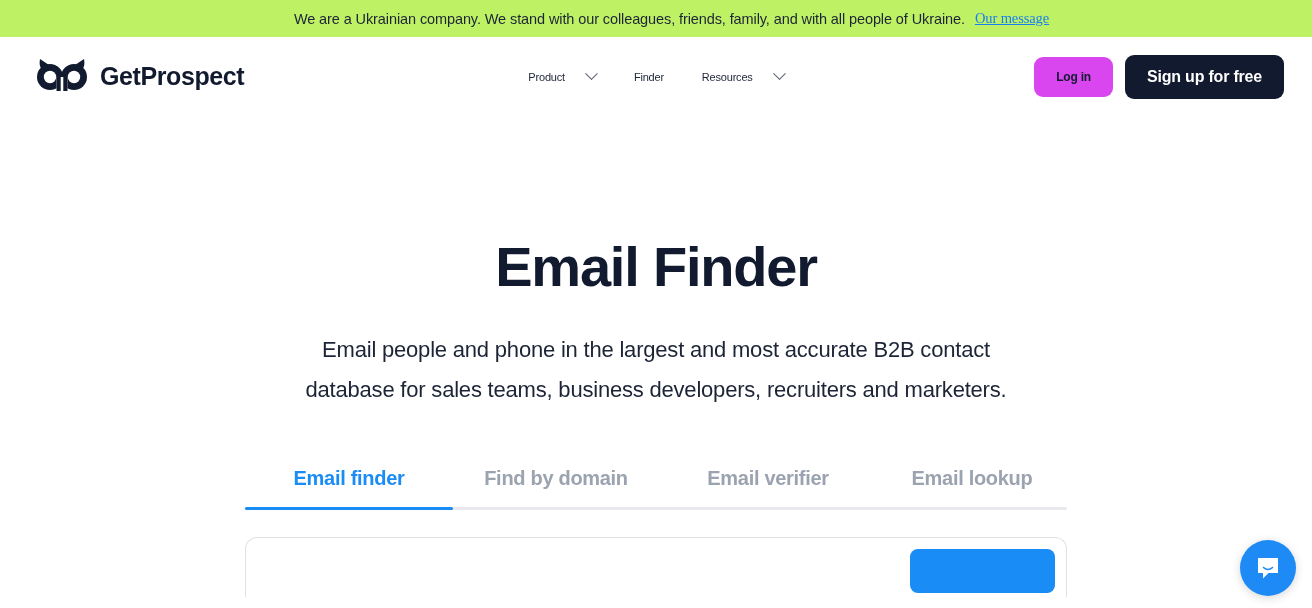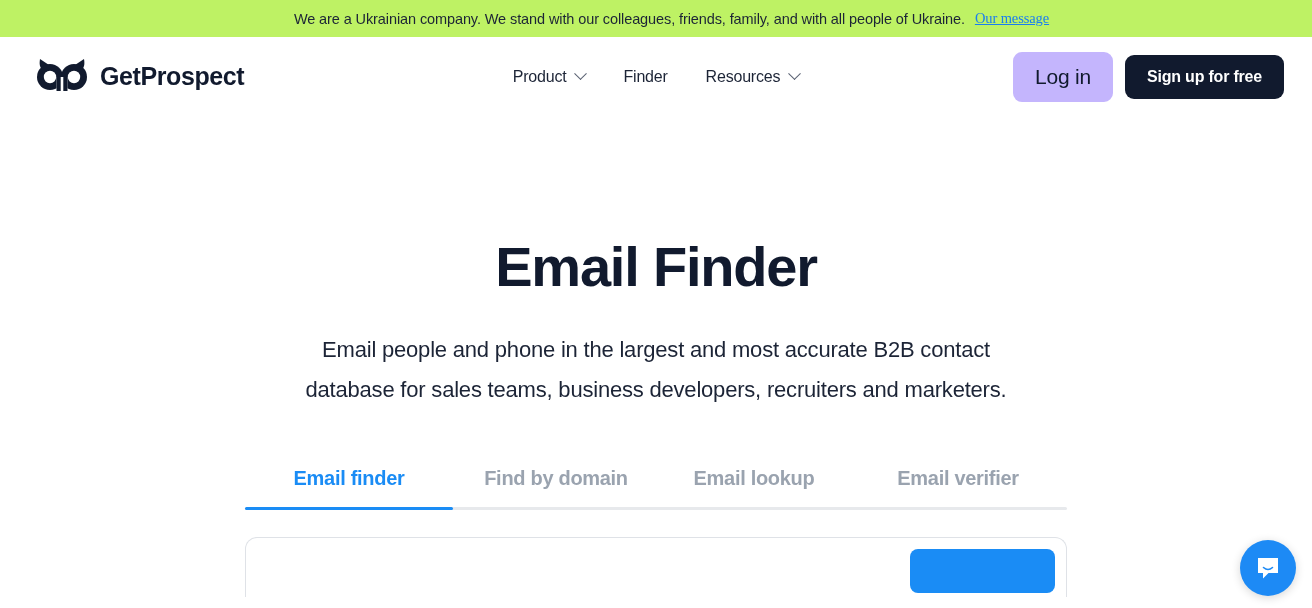--- a/index.html
+++ b/index.html
@@ -70,22 +70,22 @@
     display: flex;
     justify-content: center;
     align-items: center;
     gap: 38px;
     pointer-events: none;
   }
   .nav > * { pointer-events: auto; }
   .nav-item {
     display: flex;
     align-items: center;
-    gap: 10px;
-    font-size: 16px;
+    gap: 22px;
+    font-size: 11px;
     color: #1c2436;
     cursor: pointer;
     letter-spacing: -0.2px;
   }
   .chev {
     display: inline-block;
     width: 9px; height: 9px;
     border-right: 1.6px solid #5a6273;
     border-bottom: 1.6px solid #5a6273;
     transform: rotate(45deg) translate(-2px, -2px);
@@ -93,24 +93,24 @@
 
   .auth {
     margin-left: auto;
     display: flex;
     align-items: center;
     gap: 12px;
     position: relative;
     z-index: 2;
   }
   .btn-login {
-    background: #c4b5fd;
+    background: #d946ef;
     color: #111a2e;
-    font-size: 21px;
-    font-weight: normal;
+    font-size: 12px;
+    font-weight: bold;
     border: none;
     border-radius: 9px;
     padding: 13px 22px;
     cursor: pointer;
     letter-spacing: -0.2px;
     font-family: inherit;
   }
   .btn-signup {
     background: #111a2e;
     color: #ffffff;
@@ -282,22 +282,22 @@
 
 <div class="hero">
   <h1>Email Finder</h1>
   <p>Email people and phone in the largest and most accurate B2B contact database for sales teams, business developers, recruiters and marketers.</p>
 </div>
 
 <div class="tabs-wrap">
   <div class="tabs">
     <button class="tab tab-0 active">Email finder</button>
     <button class="tab tab-1">Find by domain</button>
+    <button class="tab tab-3">Email verifier</button>
     <button class="tab tab-2">Email lookup</button>
-    <button class="tab tab-3">Email verifier</button>
   </div>
   <div class="tabs-rail"></div>
   <div class="tabs-ind"></div>
 </div>
 
 <div class="card">
   <button class="card-btn"></button>
 </div>
 
 <div class="chat">

